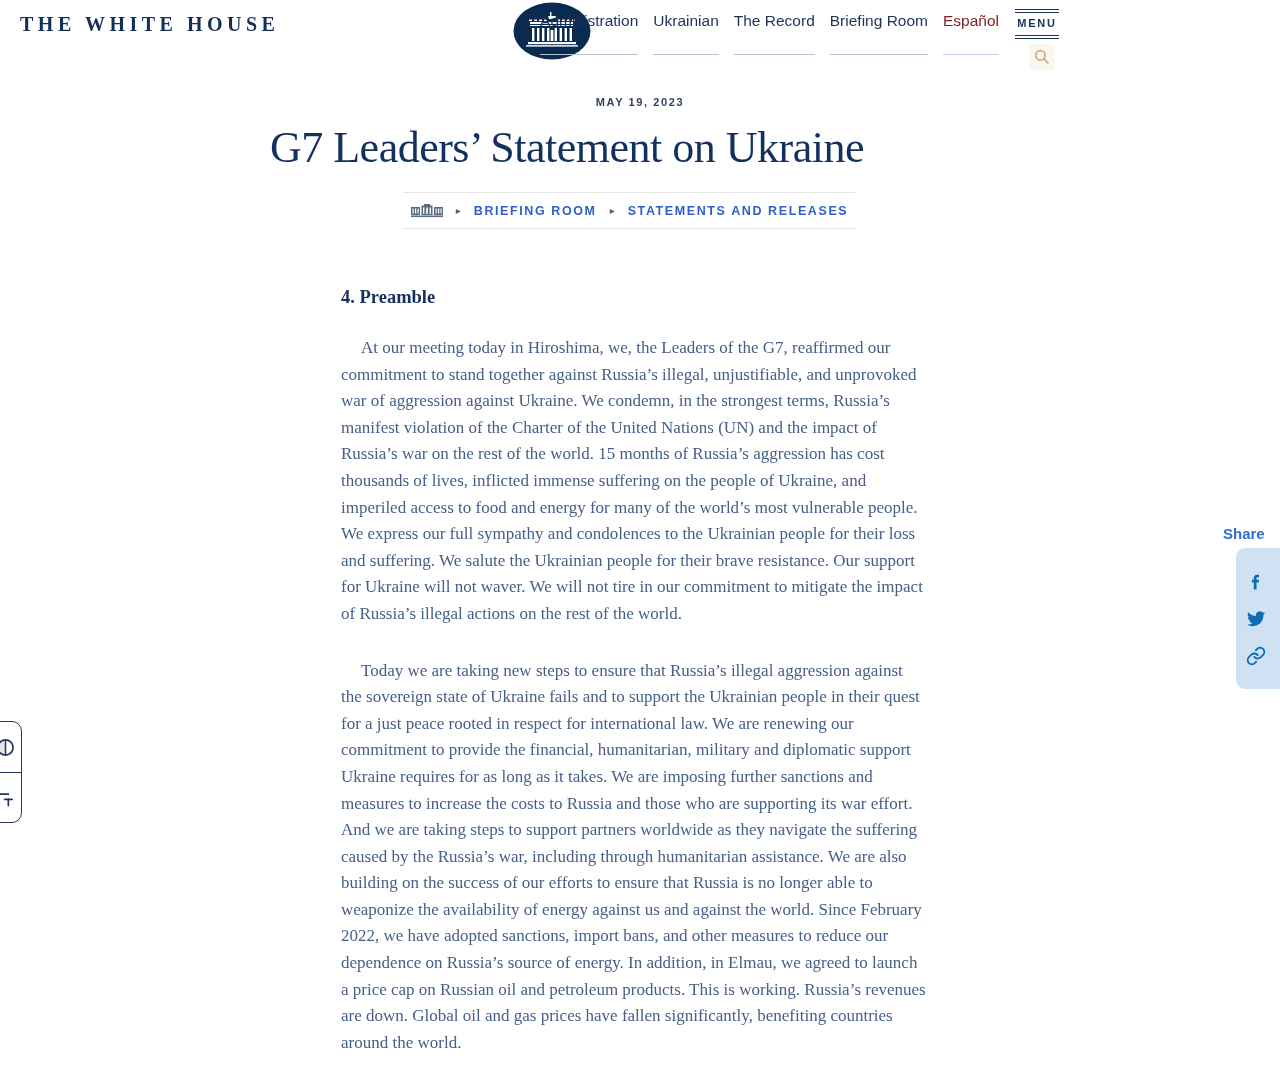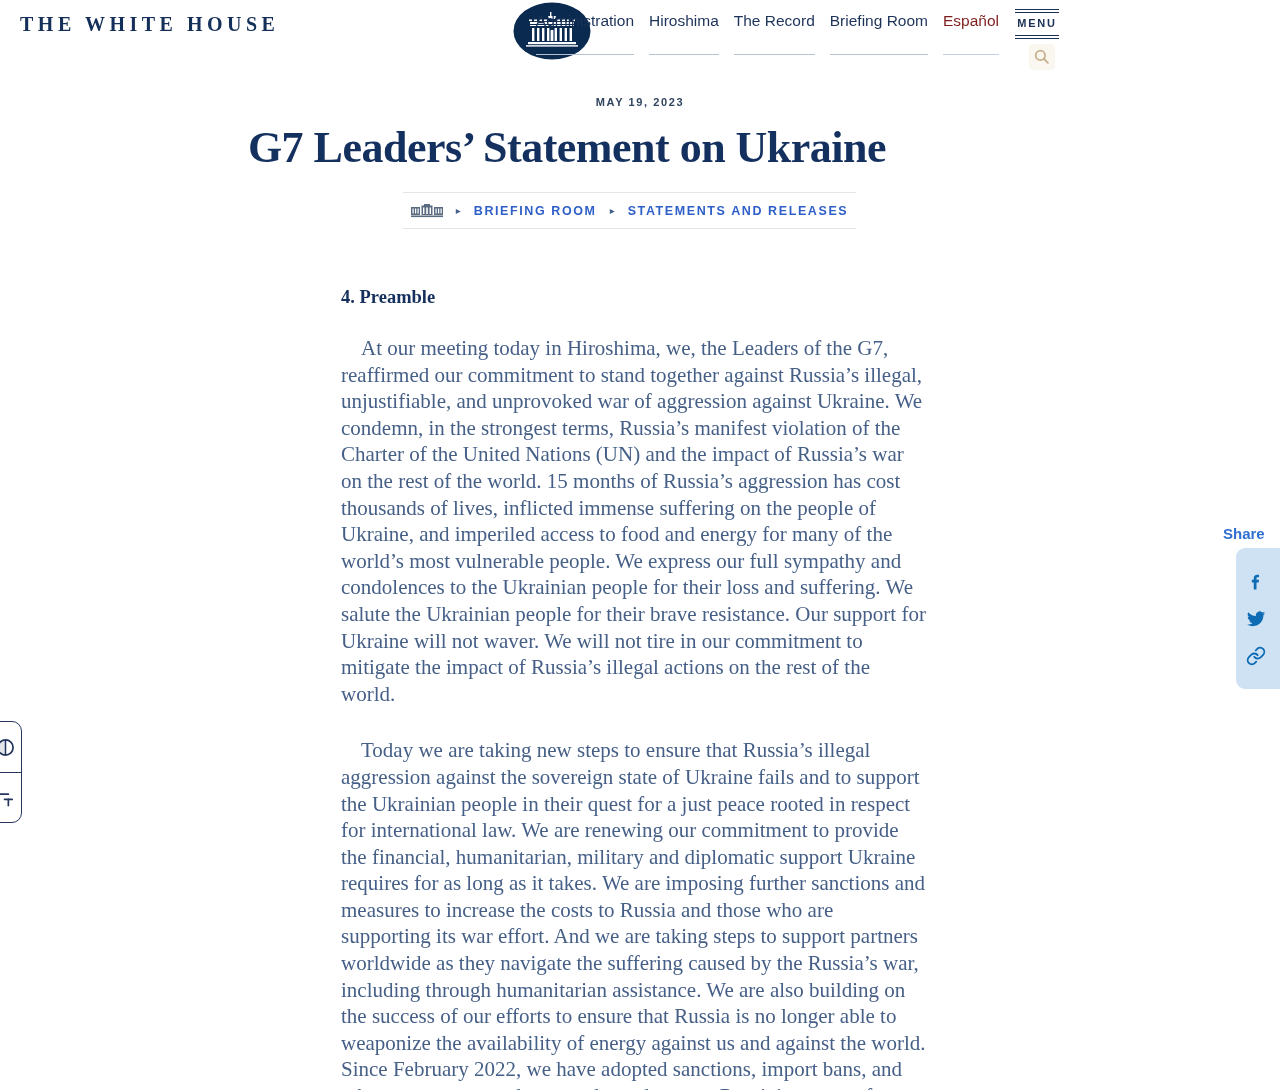--- a/index.html
+++ b/index.html
@@ -22,34 +22,34 @@
               border-top:4px double #1b3055; border-bottom:4px double #1b3055;
               padding:4px 0 6px; cursor:pointer; background:#fff; }
   .search-btn { position:absolute; top:44px; right:48px; width:26px; height:26px;
                 display:flex; align-items:center; justify-content:center;
                 background:#faf7f0; border-radius:4px; cursor:pointer; opacity:.9; }
 
   
   .date { position:absolute; top:96px; left:0; width:1280px; text-align:center;
           font-size:11px; font-weight:600; letter-spacing:1.6px; color:#31445f; }
   .title { position:absolute; top:122px; left:0; width:1134px; text-align:center;
-           font-family:"Liberation Serif", serif; font-weight:700; font-size:44px;
+           font-family:"Liberation Serif", serif; font-weight:400; font-size:44px;
            color:#13305f; letter-spacing:-0.5px; }
   .breadcrumb { position:absolute; top:192px; left:403px; width:453px; height:37px;
                 border-top:1px solid #e5e5e5; border-bottom:1px solid #e5e5e5;
                 display:flex; align-items:center; justify-content:center; gap:13px; }
   .breadcrumb a { text-decoration:none; font-size:12.5px; font-weight:700;
                   letter-spacing:1.6px; color:#2e5fc8; white-space:nowrap; cursor:pointer; }
   .crumb-sep { color:#44618a; font-size:10px; }
 
   
   .article-body { position:absolute; top:287px; left:341px; width:585px;
                   font-family:"Liberation Serif", serif; }
   .article-body h2 { font-size:18.5px; font-weight:700; color:#16305d; margin:0 0 27px; }
-  .article-body p { font-size:21px; line-height:26.6px; color:#455f87;
+  .article-body p { font-size:17px; line-height:26.6px; color:#455f87;
                     text-indent:20px; margin:11px 0 30px; }
 
   
   .share { position:absolute; top:525px; right:0; width:66px; }
   .share-label { font-size:15px; font-weight:700; color:#2e6fd0; text-align:left;
                  padding-left:9px; margin-bottom:6px; }
   .share-box { position:relative; left:22px; width:64px; height:141px; background:#cfe2f3;
                border-radius:9px; display:flex; flex-direction:column; align-items:flex-start;
                justify-content:center; gap:15px; padding-left:9px; }
   .share-box .sbtn { width:22px; height:22px; display:flex; align-items:center;
@@ -96,21 +96,21 @@
           <rect x="31" y="17.5" width="3" height="1.6"></rect>
         <rect x="44" y="17.5" width="3" height="1.6"></rect>
           <rect x="49" y="17.5" width="3" height="1.6"></rect>
         <rect x="54" y="17.5" width="3" height="1.6"></rect>
           <rect x="59" y="17.5" width="3" height="1.6"></rect>
       </g>
     </svg>
 
     <nav class="nav">
       <a>Administration</a>
-      <a>Hiroshima</a>
+      <a>Ukrainian</a>
       <a>The Record</a>
       <a>Briefing Room</a>
       <a class="espanol">Español</a>
     </nav>
 
     <div class="menu-btn">MENU</div>
 
     <div class="search-btn">
       <svg width="18" height="18" viewBox="0 0 20 20">
         <circle cx="8.2" cy="8.2" r="5.2" fill="none" stroke="#b79a6b" stroke-width="2" opacity="0.85"></circle>

